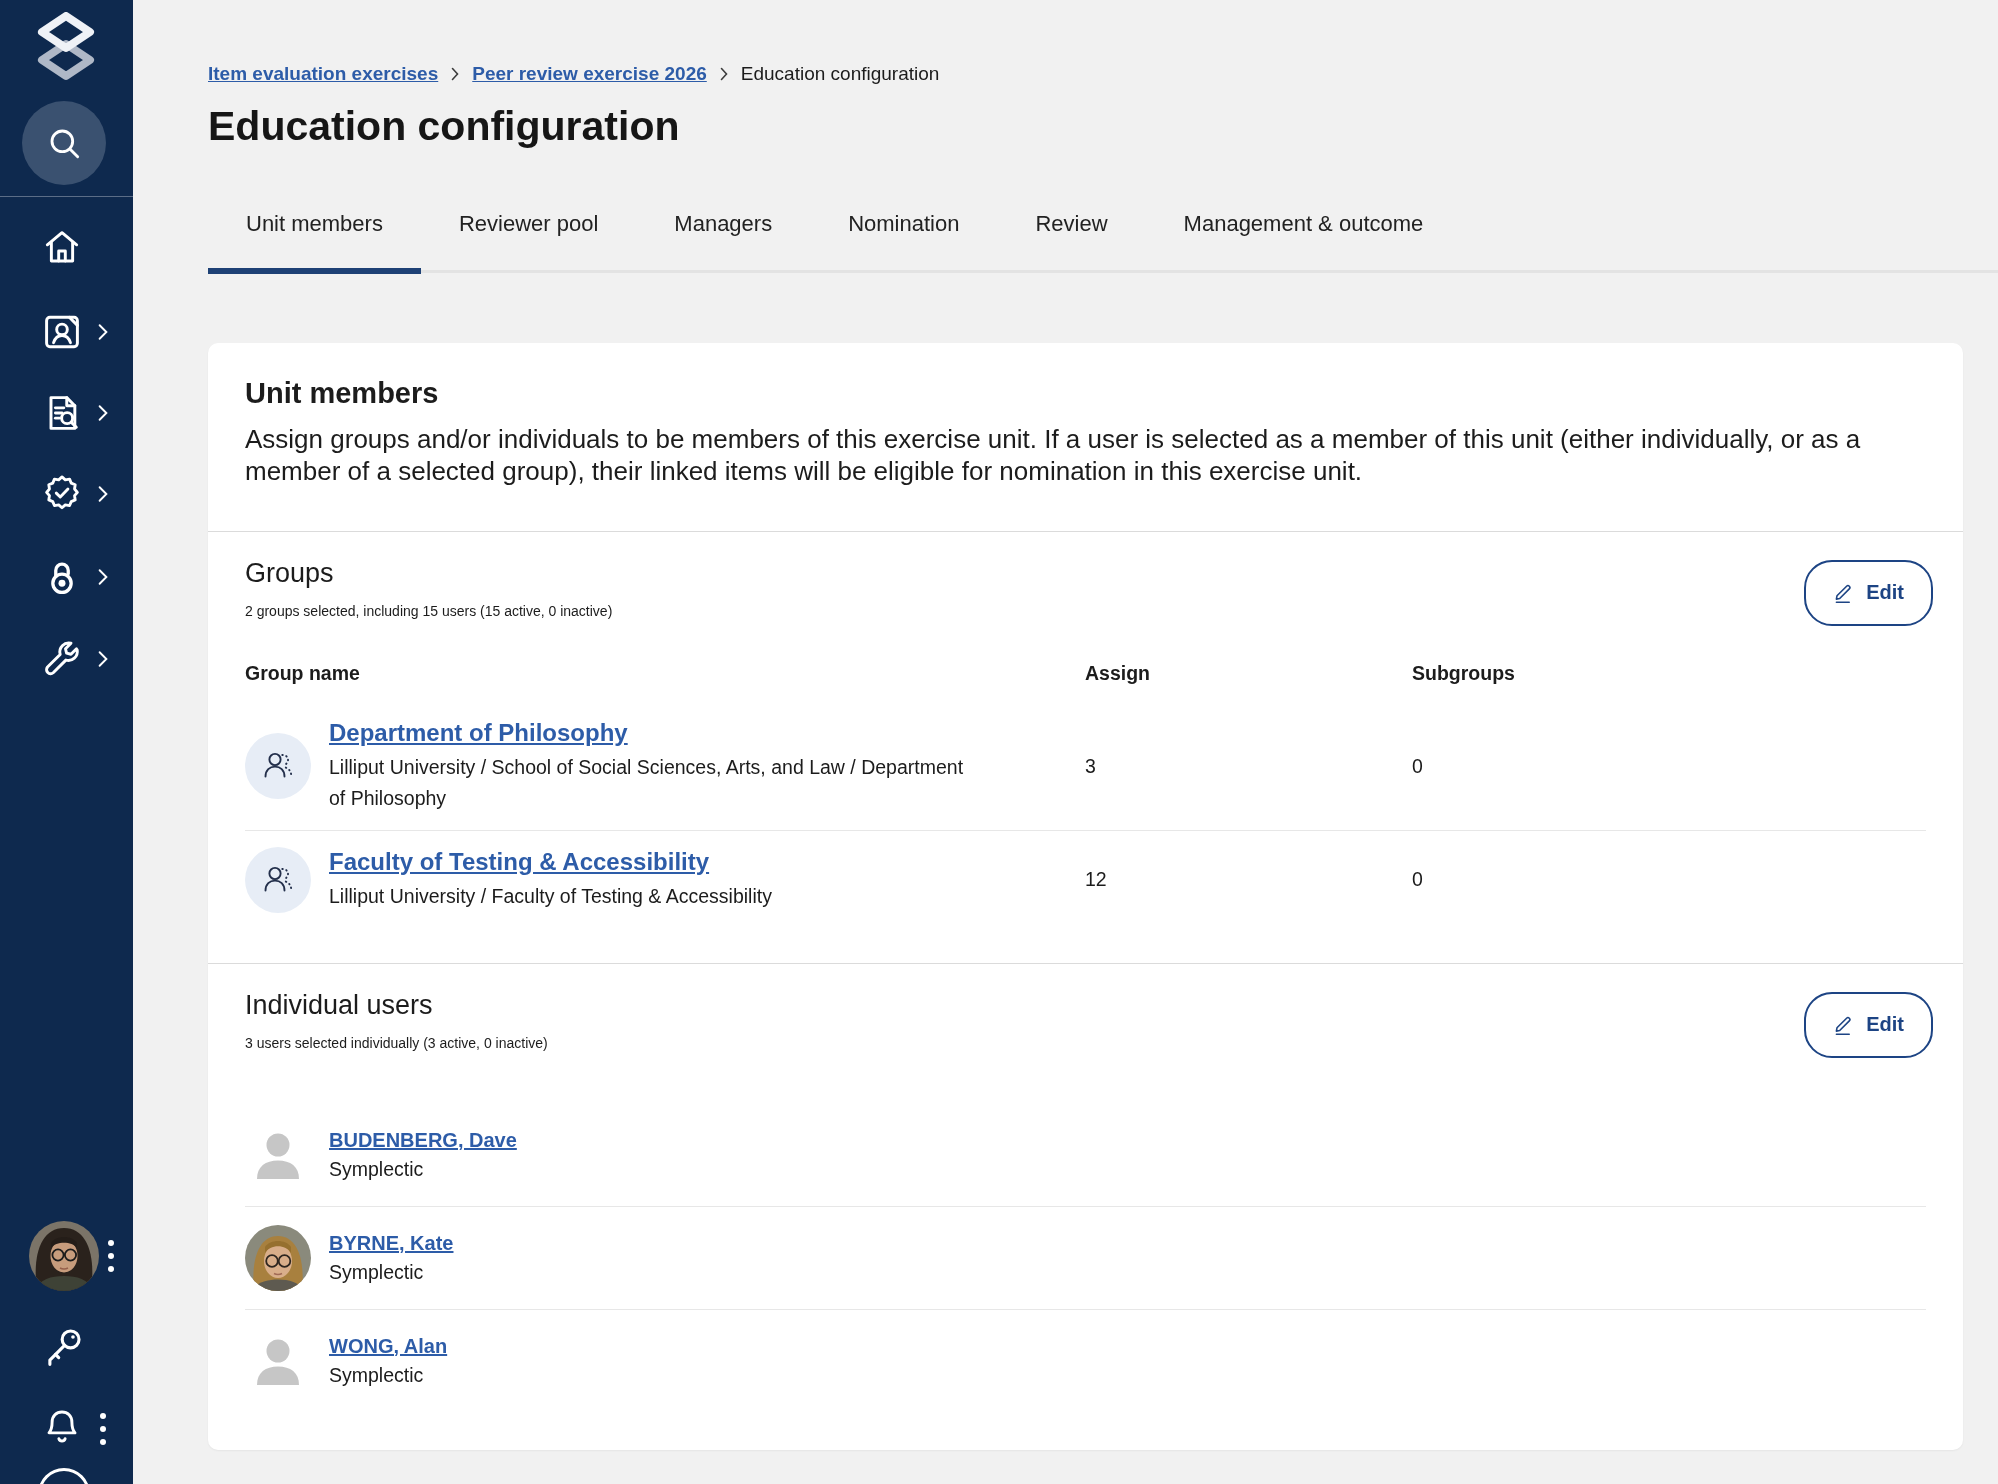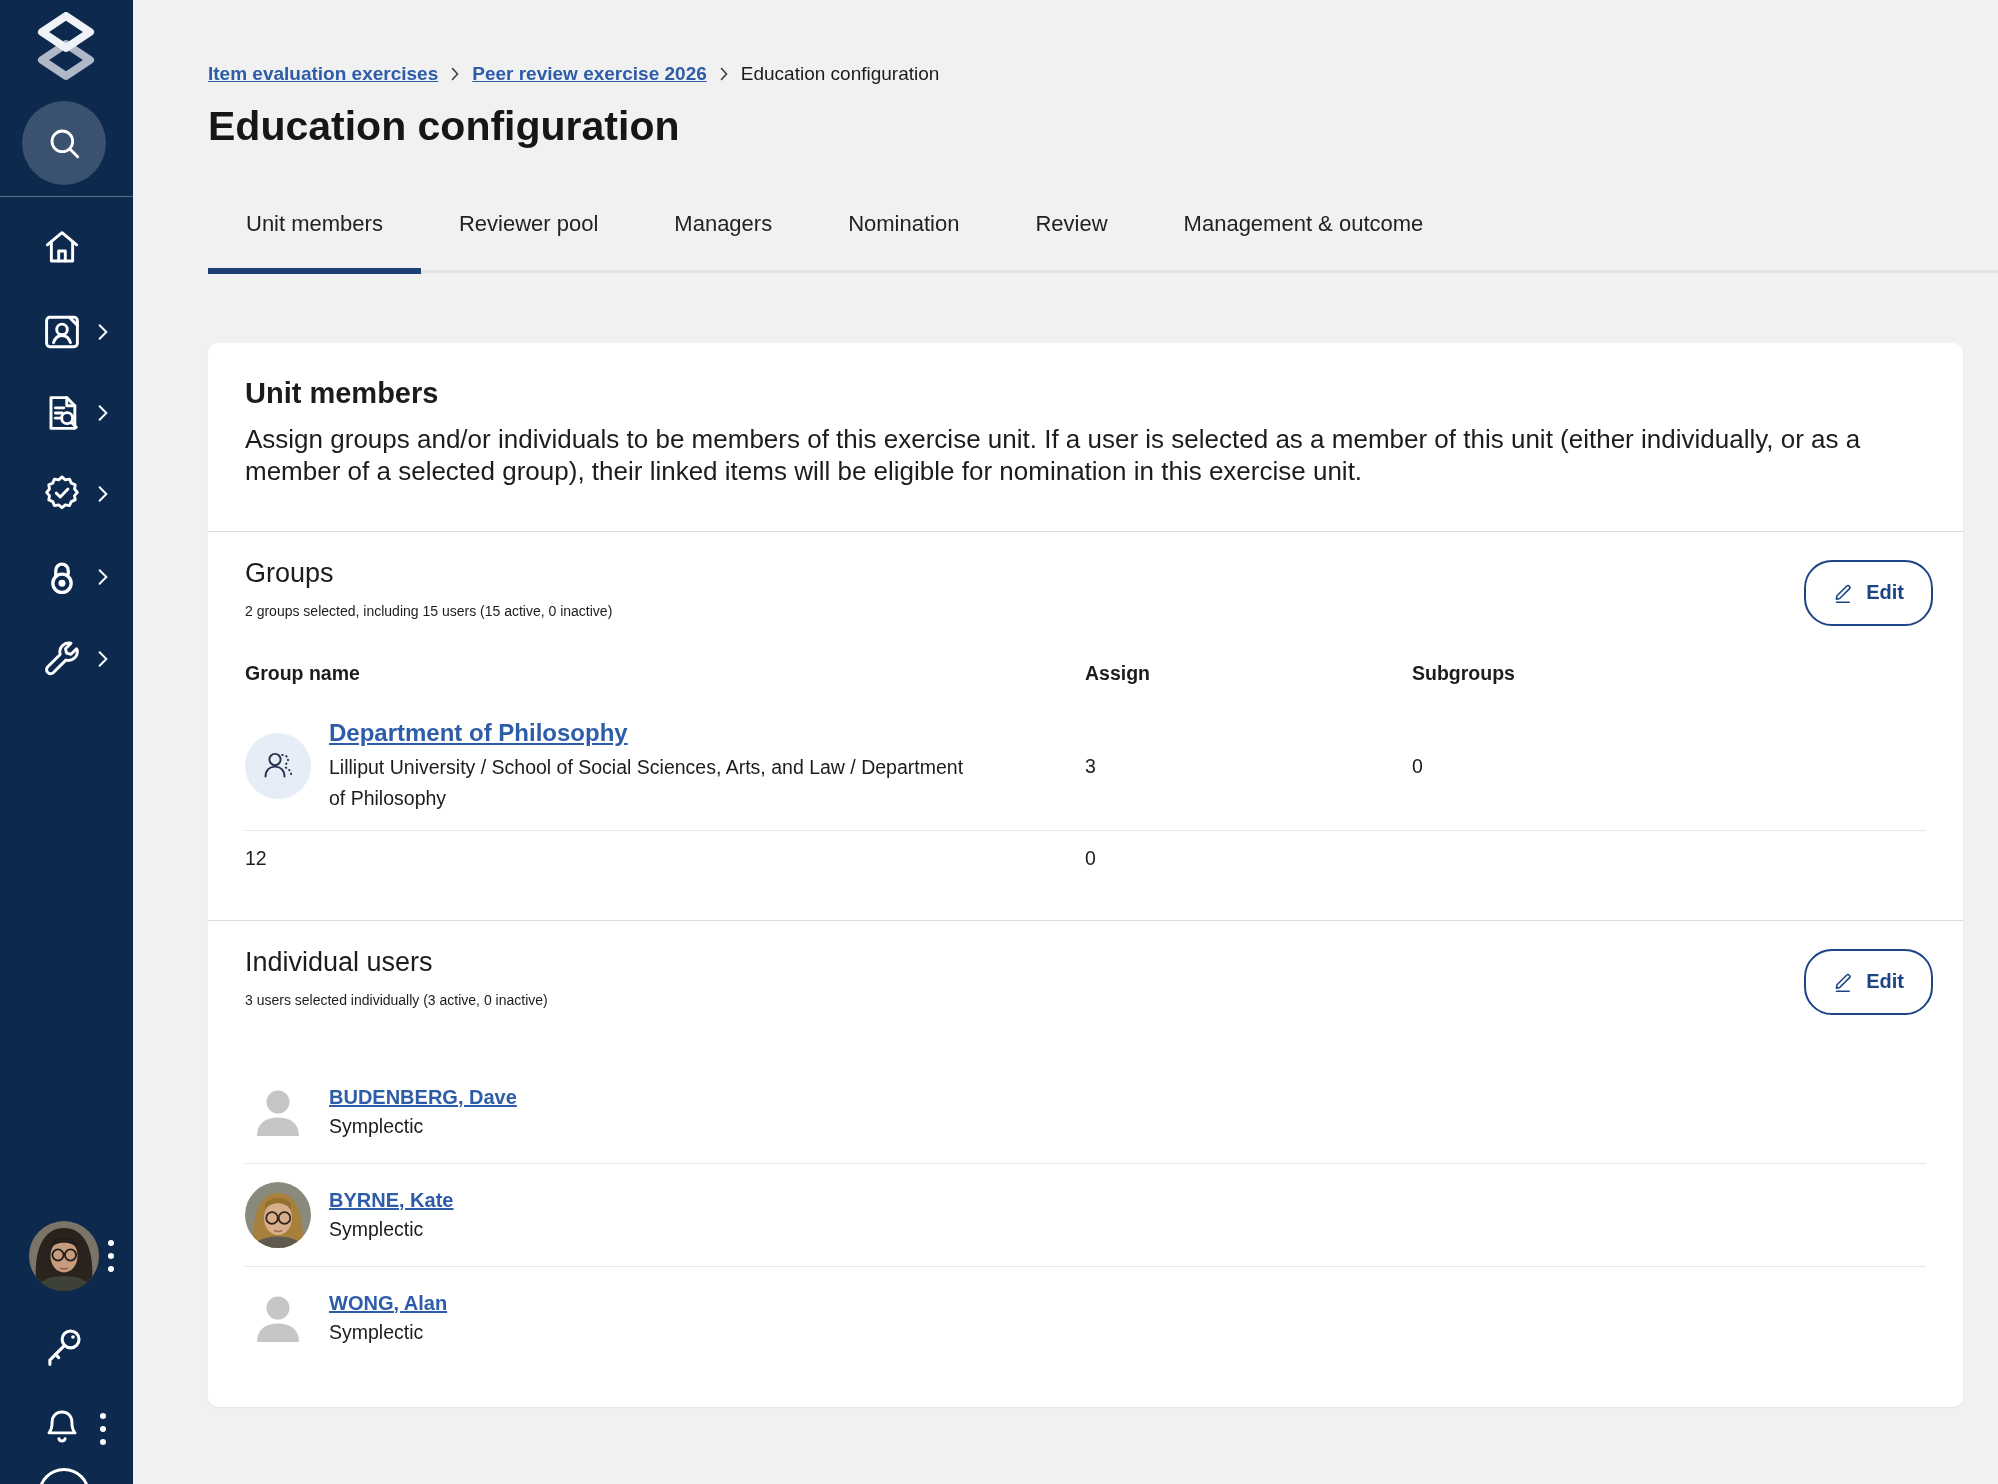--- a/index.html
+++ b/index.html
@@ -282,20 +282,34 @@
             <div class="g-path">Lilliput University / School of Social Sciences, Arts, and Law / Department of Philosophy</div>
           </div>
         </div>
         <div class="g-num">3</div>
         <div class="g-num">0</div>
       </div>
 
       <div class="row-divider"></div>
 
       <div class="g-row">
+        <div class="g-namecell">
+          <div class="g-avatar">
+            <svg viewBox="0 0 40 40" width="40" height="40" fill="none" stroke="#232F4B" stroke-width="1.9" stroke-linecap="round">
+              <circle cx="17" cy="13.5" r="5.6"></circle>
+              <path d="M7.5 30.5 C7.5 24.2 11.7 20.6 17 20.6 C22.3 20.6 26.5 24.2 26.5 30.5"></path>
+              <path d="M24.3 9 a5 5 0 0 1 3 9.4" stroke-dasharray="0.5 3.6"></path>
+              <path d="M27.8 21.6 C31.2 23 33.2 25.8 33.2 29.6" stroke-dasharray="0.5 3.6"></path>
+            </svg>
+          </div>
+          <div>
+            <a class="g-link">Faculty of Testing &amp; Accessibility</a>
+            <div class="g-path">Lilliput University / Faculty of Testing &amp; Accessibility</div>
+          </div>
+        </div>
         <div class="g-num">12</div>
         <div class="g-num">0</div>
       </div>
     </div>
 
     <div class="divider-full"></div>
 
     <div class="section-header">
       <div>
         <div class="section-title">Individual users</div>

